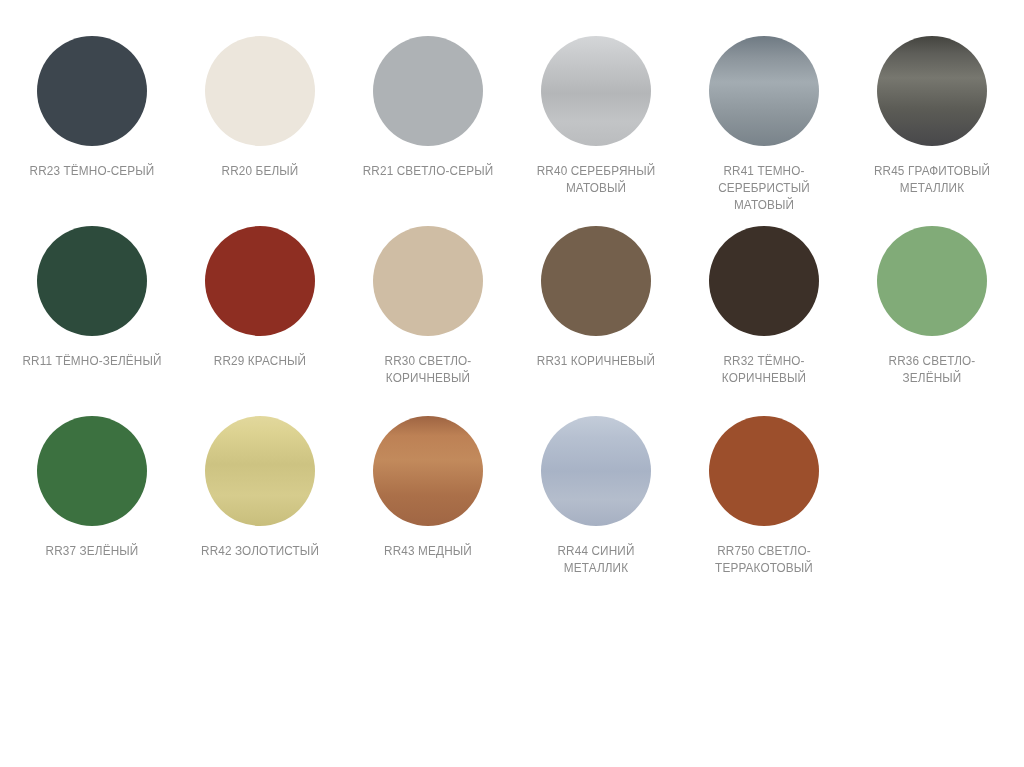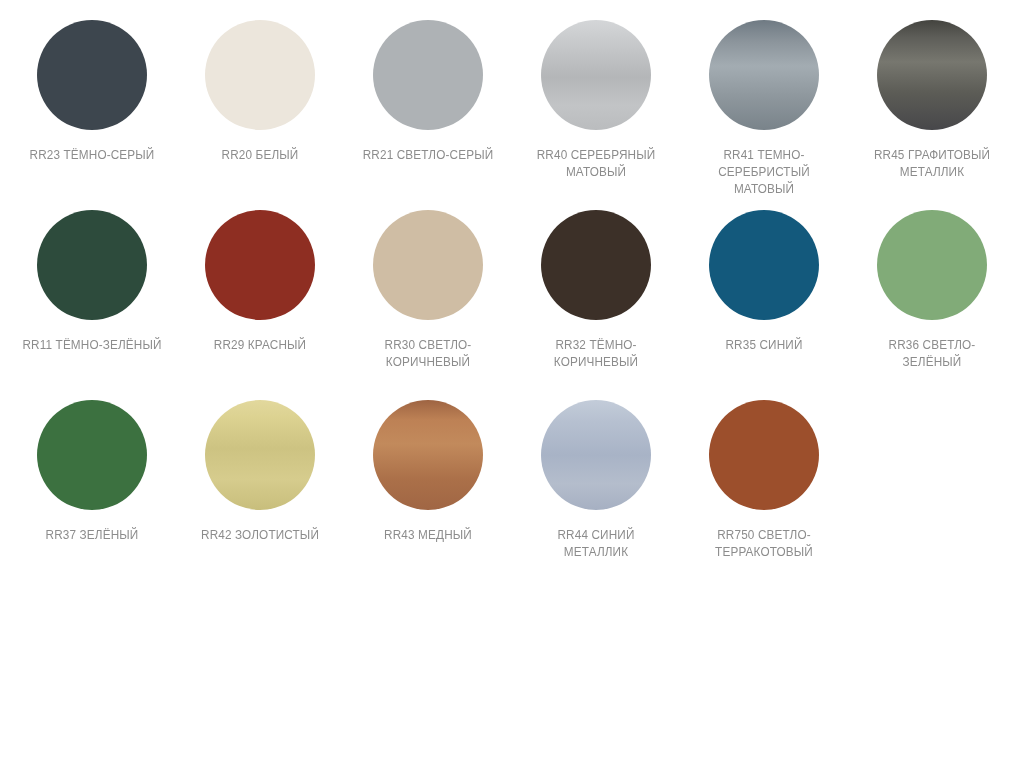--- a/index.html
+++ b/index.html
@@ -12,21 +12,21 @@
     height: 767px;
     background: #ffffff;
     font-family: "Liberation Sans", "DejaVu Sans", sans-serif;
     overflow: hidden;
   }
 
   #palette-grid {
     width: 1024px;
     height: 767px;
     box-sizing: border-box;
-    padding: 20px 8px 0 8px;
+    padding: 36px 8px 0 8px;
     display: grid;
     grid-template-columns: repeat(6, 1fr);
     grid-template-rows: repeat(4, 190px);
     align-content: start;
     justify-items: center;
   }
 
   .swatch-cell {
     width: 100%;
     display: flex;
@@ -97,27 +97,27 @@
     <div class="swatch-cell">
       <div class="swatch-circle" style="background: rgb(142, 46, 34);"></div>
       <div class="swatch-label">RR29 КРАСНЫЙ</div>
     </div>
     <div class="swatch-cell">
       <div class="swatch-circle" style="background: rgb(207, 189, 164);"></div>
       <div class="swatch-label">RR30 СВЕТЛО-
 КОРИЧНЕВЫЙ</div>
     </div>
     <div class="swatch-cell">
+      <div class="swatch-circle" style="background: rgb(116, 96, 76);"></div>
+      <div class="swatch-label">RR31 КОРИЧНЕВЫЙ</div>
+    </div>
+    <div class="swatch-cell">
       <div class="swatch-circle" style="background: rgb(60, 48, 40);"></div>
       <div class="swatch-label">RR32 ТЁМНО-
 КОРИЧНЕВЫЙ</div>
-    </div>
-    <div class="swatch-cell">
-      <div class="swatch-circle" style="background: rgb(19, 89, 124);"></div>
-      <div class="swatch-label">RR35 СИНИЙ</div>
     </div>
     <div class="swatch-cell">
       <div class="swatch-circle" style="background: rgb(129, 171, 120);"></div>
       <div class="swatch-label">RR36 СВЕТЛО-ЗЕЛЁНЫЙ</div>
     </div>
     <div class="swatch-cell">
       <div class="swatch-circle" style="background: rgb(60, 113, 64);"></div>
       <div class="swatch-label">RR37 ЗЕЛЁНЫЙ</div>
     </div>
     <div class="swatch-cell">

